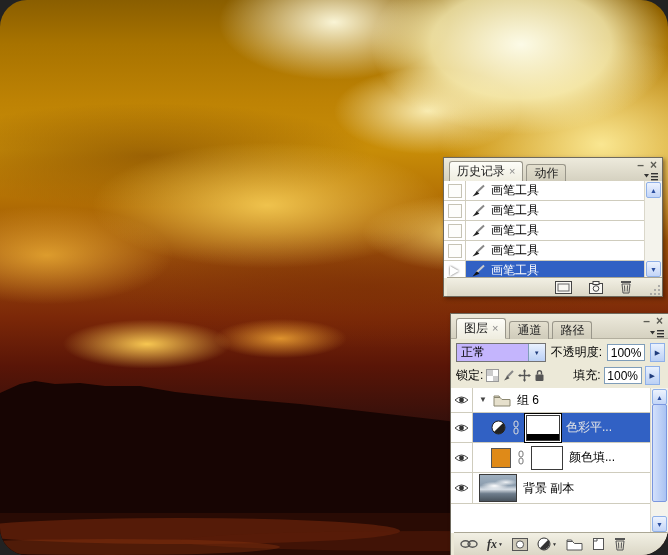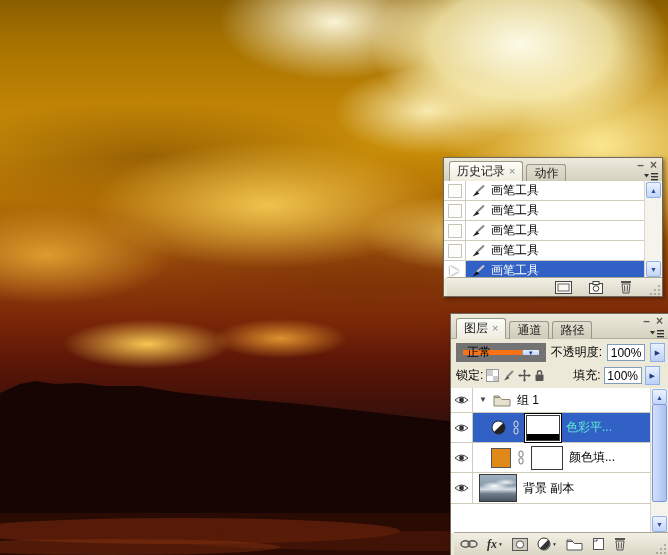--- a/index.html
+++ b/index.html
@@ -1,17 +1,17 @@
 <!DOCTYPE html>
 <html><head>
 <meta charset="utf-8">
 <style>
   html,body{margin:0;padding:0;background:#222;}
   #canvas{position:relative;width:668px;height:555px;overflow:hidden;
-    font-family:"Liberation Sans",sans-serif;font-size:12px;color:#000;}
+    font-family:"Liberation Sans",sans-serif;font-size:12px;color:#000;border-radius:27px;}
   
   .photo{position:absolute;inset:0;
     background:
       radial-gradient(ellipse 200px 120px at 78% 8%, rgba(255,255,238,.97), rgba(255,250,200,.75) 45%, rgba(255,240,150,0) 75%),
       radial-gradient(ellipse 230px 150px at 90% 26%, rgba(255,240,160,.9), rgba(255,235,140,0) 70%),
       radial-gradient(ellipse 160px 80px at 50% 4%, rgba(255,252,225,.95), rgba(255,250,210,0) 72%),
       radial-gradient(ellipse 130px 60px at 64% 20%, rgba(255,246,195,.9), rgba(255,240,170,0) 72%),
       radial-gradient(ellipse 250px 90px at 40% 37%, rgba(255,216,95,.8), rgba(255,210,80,0) 70%),
       radial-gradient(ellipse 180px 70px at 7% 46%, rgba(250,190,60,.7), rgba(250,190,60,0) 70%),
       radial-gradient(ellipse 150px 55px at 70% 42%, rgba(255,228,125,.75), rgba(255,225,110,0) 70%),
@@ -56,37 +56,37 @@
     background:linear-gradient(90deg,#D3E0FB,#A9C2F2);}
   
   .pfooter{position:absolute;left:3px;right:0;bottom:0;height:18px;
     background:linear-gradient(#F2F0E4,#DBD7C6);border-top:1px solid #ABA795;
     display:flex;align-items:center;}
   .grip{position:absolute;right:1px;bottom:1px;width:11px;height:11px;}
   .ficon{display:flex;align-items:center;justify-content:center;height:16px;cursor:default;}
   
   .blend-row{display:flex;align-items:center;gap:5px;padding:4px 3px 3px 5px;height:26px;box-sizing:border-box;}
   .lock-row{display:flex;align-items:center;gap:3px;padding:1px 3px 4px 5px;height:24px;box-sizing:border-box;}
-  .combo{width:90px;height:19px;box-sizing:border-box;background:#f97316;border:7px solid #737373;display:flex;align-items:center;}
+  .combo{width:90px;height:19px;box-sizing:border-box;background:#c4b5fd;border:1px solid #737373;display:flex;align-items:center;}
   .combo-text{flex:1;padding-left:4px;}
   .combo-btn{width:16px;align-self:stretch;background:linear-gradient(#E9F1FE,#BBD0F5);
     border-left:1px solid #7F9DB9;display:flex;align-items:center;justify-content:center;
     font-size:6px;color:#1F3C7C;}
   .numfield{width:38px;height:17px;box-sizing:border-box;border:1px solid #7F9DB9;background:#fff;
     display:flex;align-items:center;justify-content:center;}
   .spin{width:15px;height:19px;box-sizing:border-box;border:1px solid #8FB0E8;
     background:linear-gradient(#E9F1FE,#BBD0F5);display:flex;align-items:center;justify-content:center;
     font-size:7px;color:#1F3C7C;}
   .layer-list{position:absolute;top:74px;left:0;right:0;bottom:22px;background:#fff;overflow:hidden;}
   .layer-rows{position:absolute;left:0;top:0;right:17px;bottom:0;}
   .lrow{display:flex;align-items:stretch;border-bottom:1px solid #CFCCBD;}
   .eye-col{width:21px;flex:none;border-right:1px solid #CFCCBD;display:flex;align-items:center;justify-content:center;background:#fff;}
   .lrow-body{flex:1;display:flex;align-items:center;gap:6px;padding-left:6px;}
   .lrow-body.indent{padding-left:18px;}
-  .lrow.sel .lrow-body{background:#3161C4;color:#5eead4;}
+  .lrow.sel .lrow-body{background:#3161C4;color:#e5e5e5;}
   .thumb{position:relative;background:#fff;border:1px solid #3a3a3a;flex:none;}
   .thumb.selmask{box-shadow:0 0 0 1px #fff,0 0 0 2px #000;}
   .mask-band::after{content:"";position:absolute;left:0;right:0;bottom:0;height:6px;background:#000;}
   .bg-thumb{width:36px;height:26px;border:1px solid #3a3a3a;flex:none;
     background:
       radial-gradient(ellipse 16px 5px at 40% 42%, #ffffff, rgba(255,255,255,0) 85%),
       radial-gradient(ellipse 13px 4px at 72% 28%, #eef1f4, rgba(238,241,244,0) 85%),
       linear-gradient(#9FB0C0 0%,#8C9DAE 40%,#D8DFE6 55%,#6E7D8C 72%,#49545E 100%);}
   .swatch{width:18px;height:18px;border:1px solid #555;flex:none;}
   .tri{font-size:8px;color:#444;line-height:1;}
@@ -317,21 +317,21 @@
               <path d="M1 5 Q7.5 -1 14 5 Q7.5 11 1 5 Z" fill="#fff" stroke="#444"></path>
               <circle cx="7.5" cy="5" r="2.4" fill="#333"></circle>
               </svg>
           </div>
           <div class="lrow-body">
             <span class="tri">▼</span>
             <svg width="18" height="13" viewBox="0 0 18 13">
               <path d="M1 3.5 L7 3.5 L9 5.5 L17 5.5 L17 12 L1 12 Z" fill="#E6E0CC" stroke="#8A8670"></path>
               <path d="M1 3.5 L1 2 L6 2 L7 3.5 Z" fill="#E6E0CC" stroke="#8A8670"></path>
               </svg>
-            <span class="lbl">组 1</span>
+            <span class="lbl">组 6</span>
           </div>
         </div>
 
         <div class="lrow sel" style="height:29px;">
           <div class="eye-col">
             <svg width="15" height="10" viewBox="0 0 15 10">
               <path d="M1 5 Q7.5 -1 14 5 Q7.5 11 1 5 Z" fill="#fff" stroke="#444"></path>
               <circle cx="7.5" cy="5" r="2.4" fill="#333"></circle>
               </svg>
           </div>

